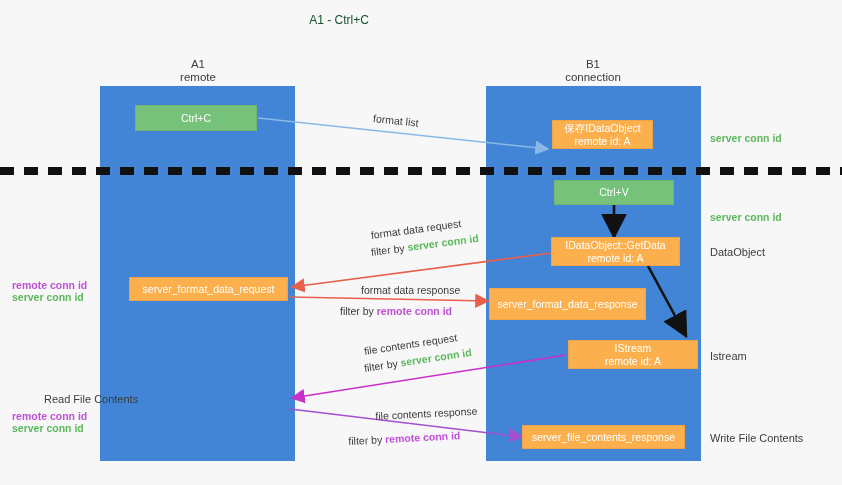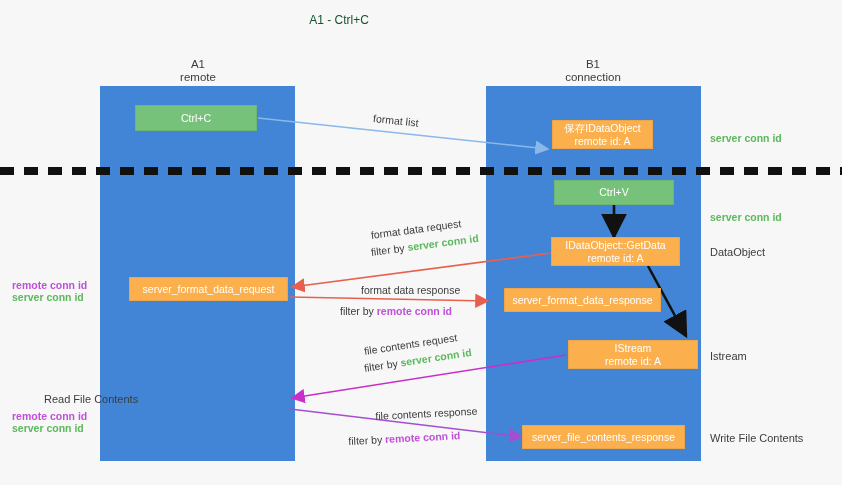--- a/index.html
+++ b/index.html
@@ -136,21 +136,21 @@
 
   <div class="box orange" style="left:568px;top:340px;width:130px;height:29px;">
     <span>IStream</span>
     <span>remote id: A</span>
   </div>
 
   <div class="box orange" style="left:129px;top:277px;width:159px;height:24px;">
     <span>server_format_data_request</span>
   </div>
 
-  <div class="box orange" style="left:504px;top:288px;width:157px;height:24px;">
+  <div class="box orange" style="left:489px;top:288px;width:157px;height:32px;">
     <span>server_format_data_response</span>
   </div>
 
 
   <div class="box orange" style="left:522px;top:425px;width:163px;height:24px;">
     <span>server_file_contents_response</span>
   </div>
 
   <div class="side-label green-txt" style="left:710px;top:132px;">server conn id</div>
   <div class="side-label green-txt" style="left:710px;top:211px;">server conn id</div>

